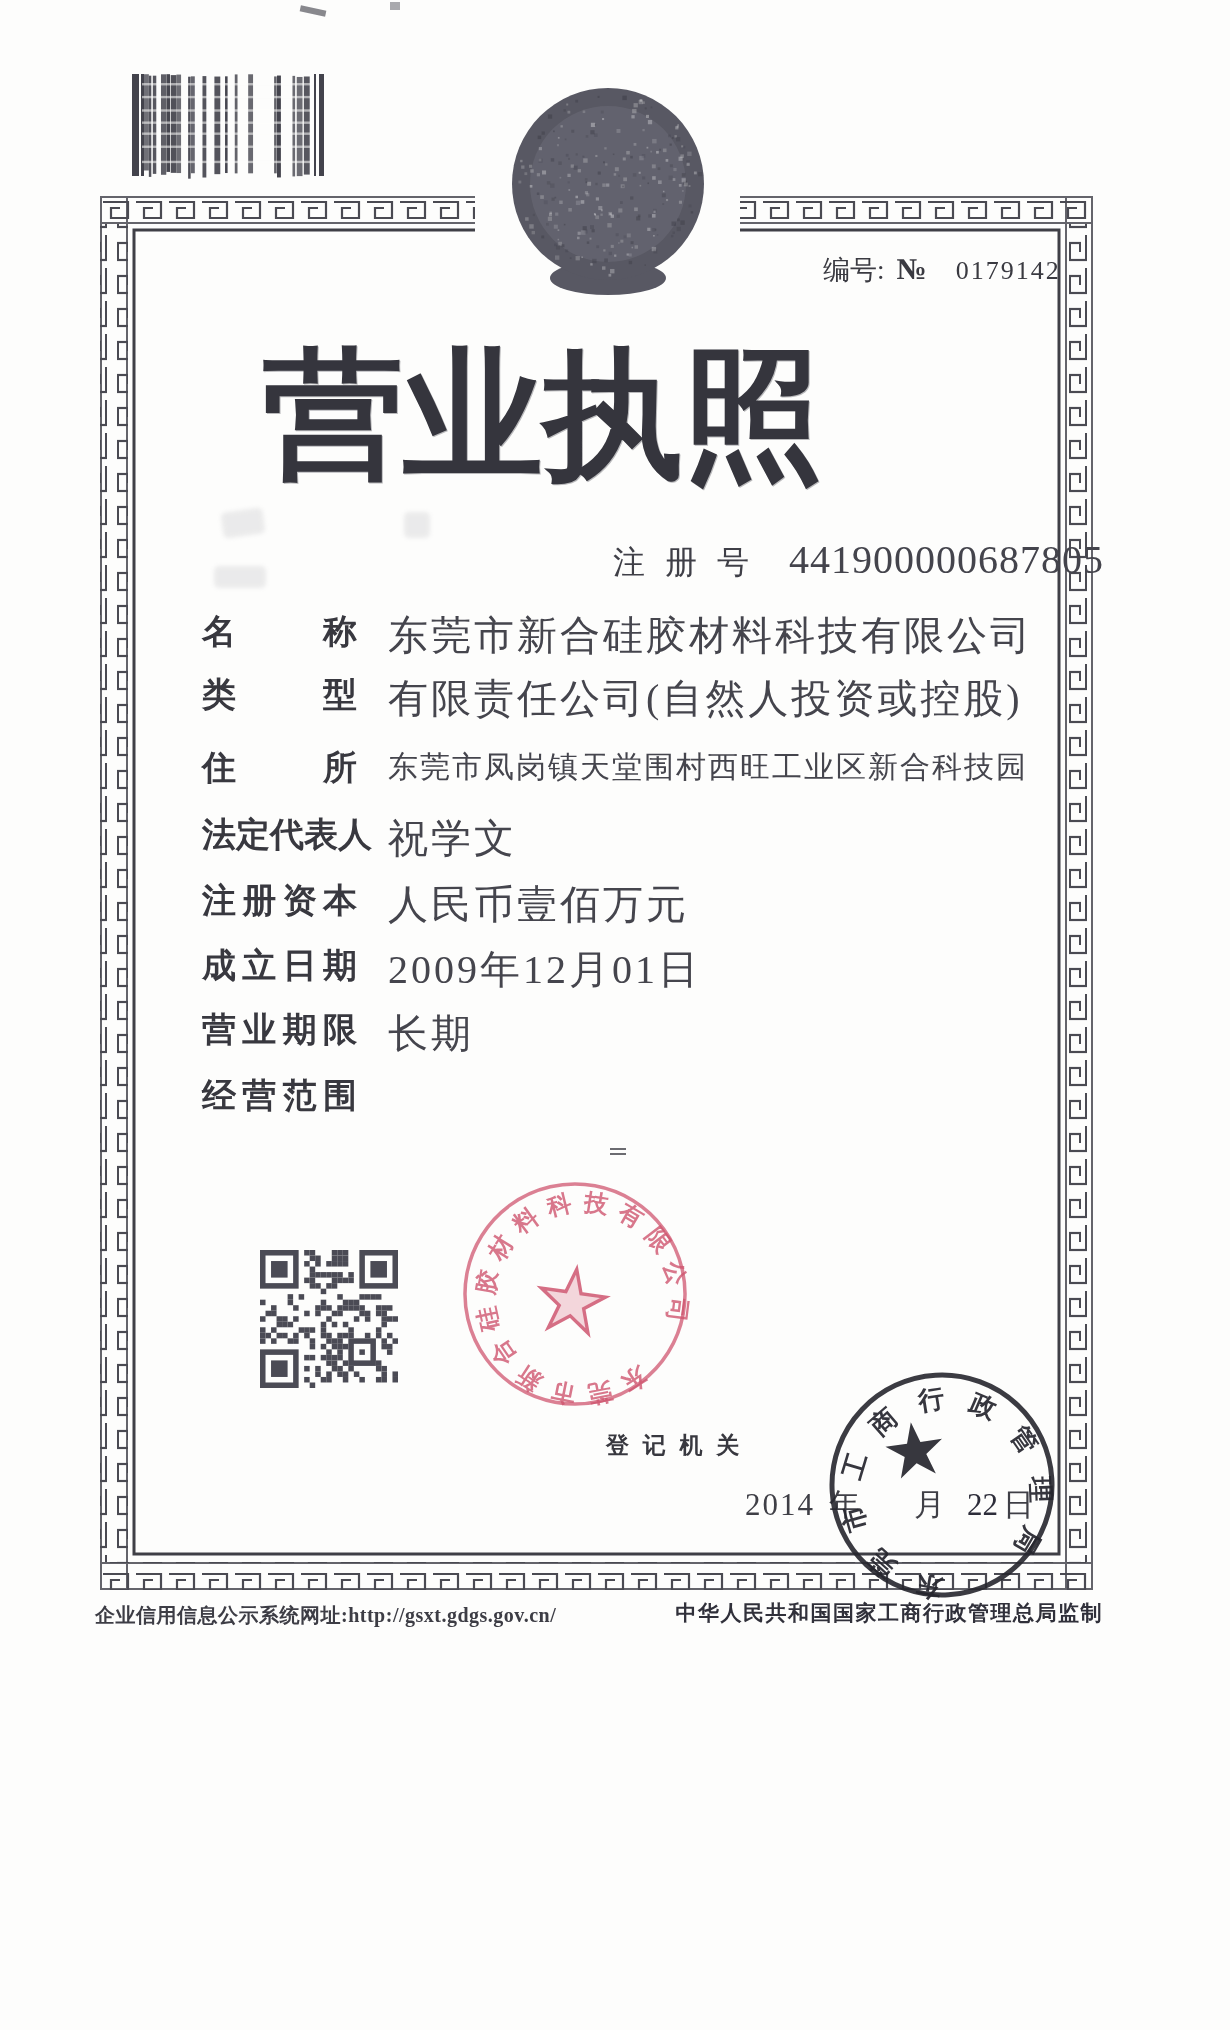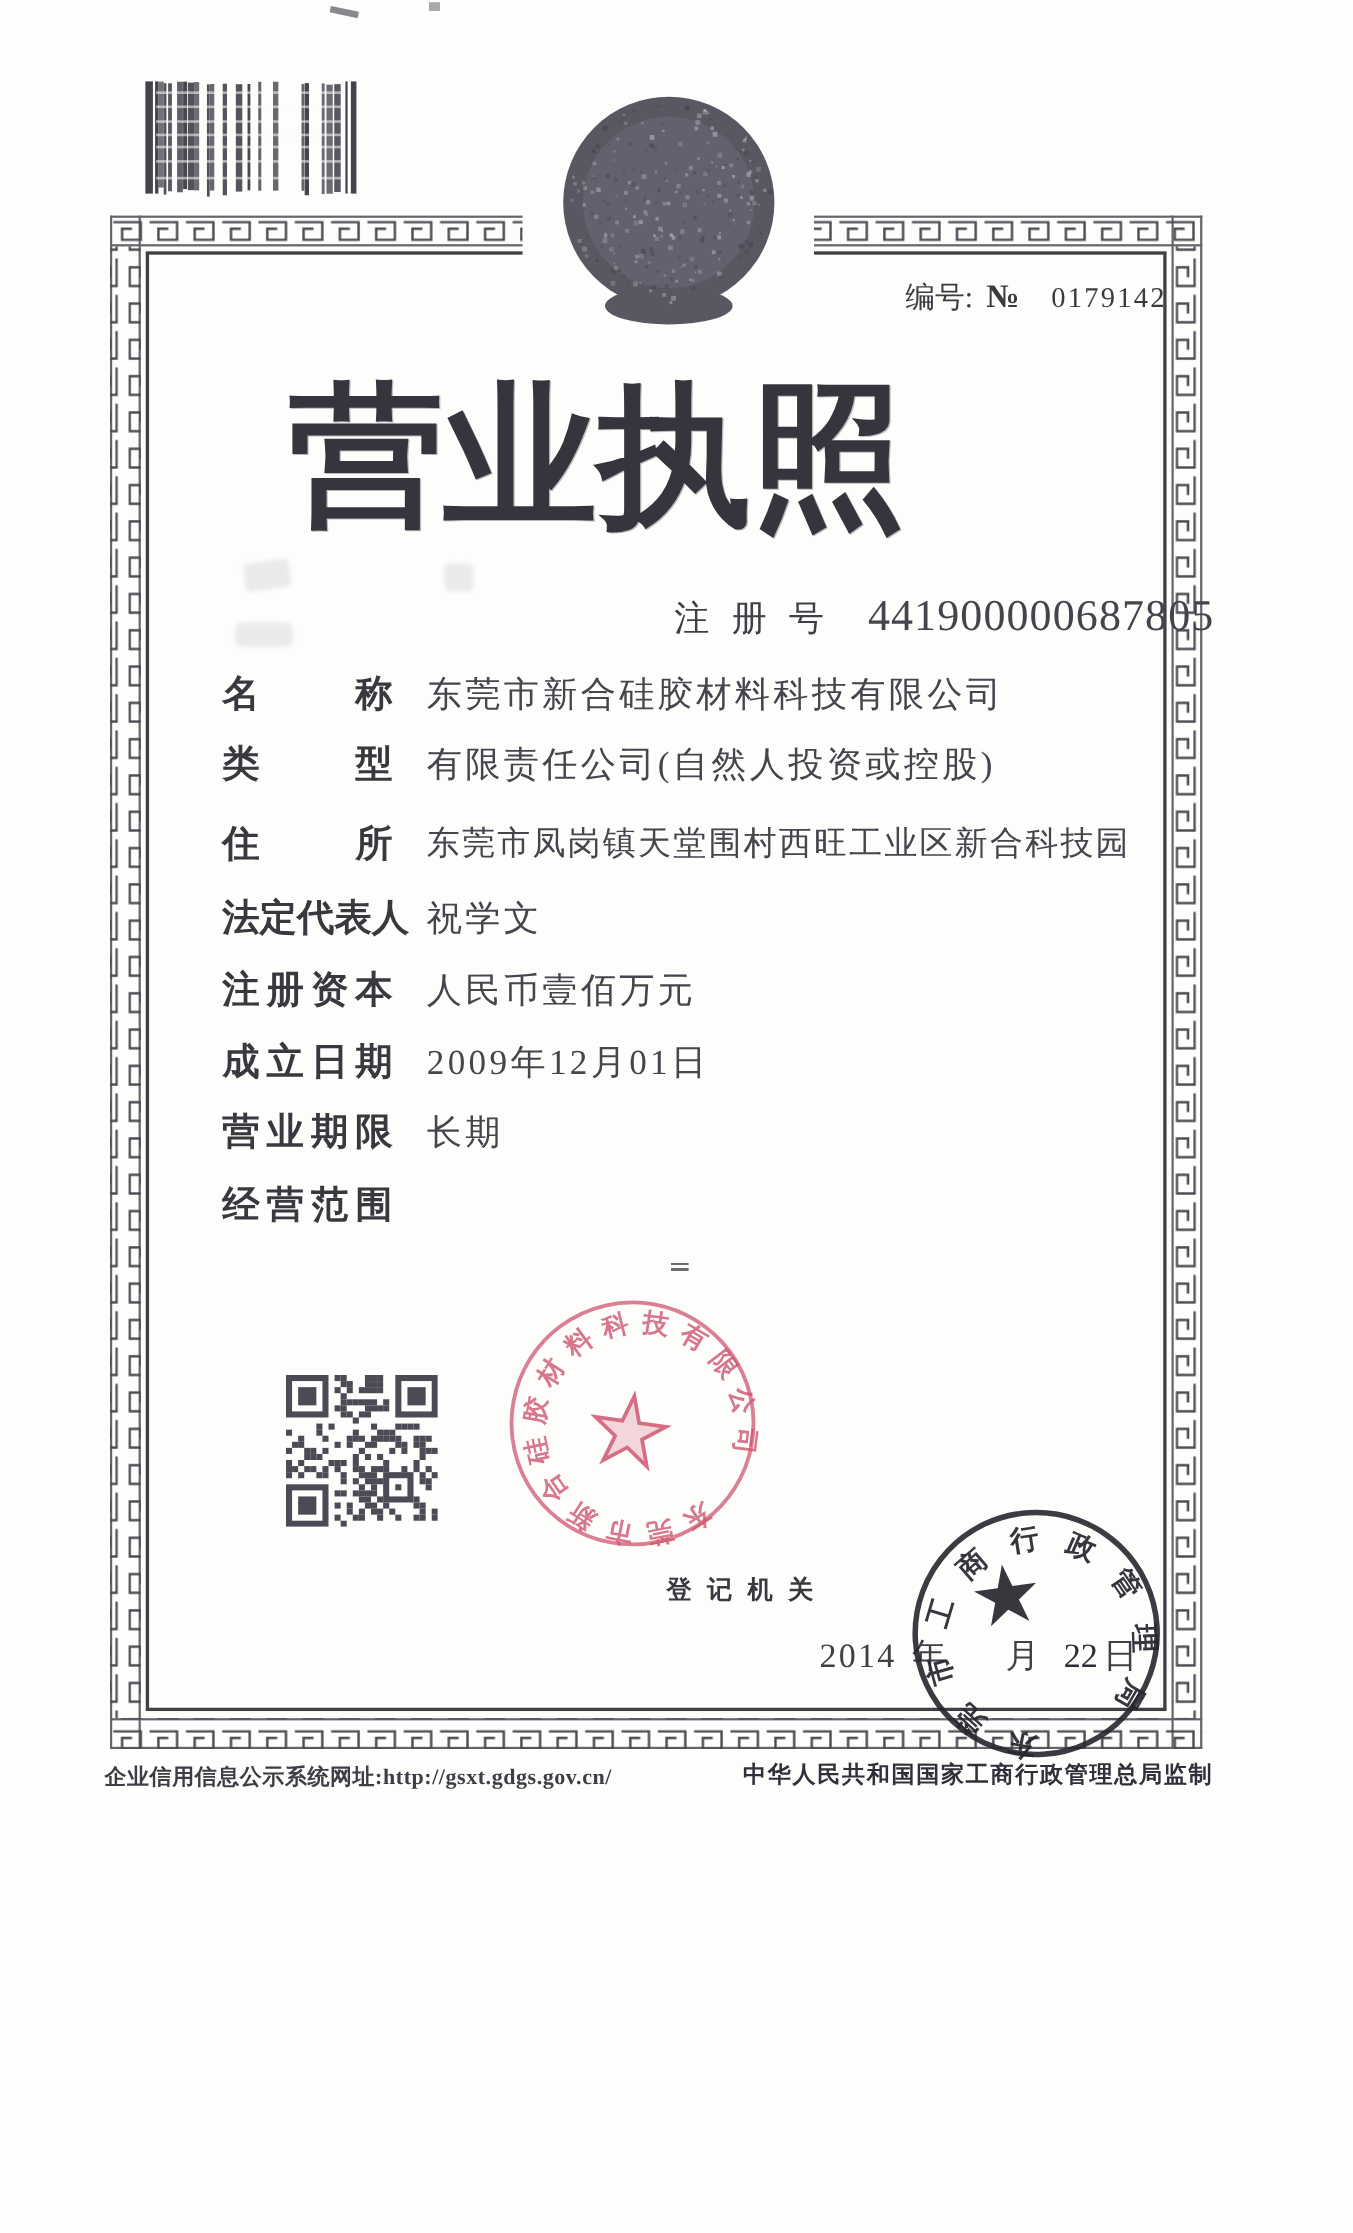--- a/index.html
+++ b/index.html
@@ -17,21 +17,21 @@
     font-family:"Liberation Sans", sans-serif;font-weight:800;font-size:140px;line-height:1.02;color:#35353d;
     text-shadow:1px 1px 0 rgba(60,60,70,.35);}
   
   .regno{left:613px;top:536px;display:flex;align-items:baseline;font-size:32px;color:#3f3f47;}
   .regno .lbl{letter-spacing:6px;}
   .regno .num{margin-left:34px;font-size:40px;letter-spacing:1px;color:#44444c;}
   
   .row{left:202px;width:860px;display:flex;align-items:flex-start;}
   .flabel{width:155px;flex:none;display:flex;justify-content:space-between;
     font-size:34px;font-weight:600;color:#38383f;line-height:1.05;}
-  .fvalue{margin-left:31px;font-size:32px;letter-spacing:3px;color:#45454d;white-space:nowrap;line-height:1.1;}
+  .fvalue{margin-left:31px;font-size:40px;letter-spacing:3px;color:#45454d;white-space:nowrap;line-height:1.1;}
   .fvalue.small{font-size:30px;letter-spacing:2px;}
   .fvalue.scope{margin-left:106px;width:497px;font-size:24px;letter-spacing:0;
     white-space:normal;line-height:27px;margin-top:8px;color:#49494f;text-align:justify;}
   
   .registrar{left:606px;top:1430px;font-size:23px;font-weight:600;letter-spacing:4px;color:#38383f;}
   .daterow{left:745px;top:1484px;display:flex;align-items:baseline;font-size:31px;color:#3f3f46;}
   .daterow .y{margin-right:14px;letter-spacing:2px;}
   .daterow .yu{margin-right:54px;}
   .daterow .mu{margin-right:22px;}
   .daterow .d{margin-right:5px;color:#2d2d3a;}

